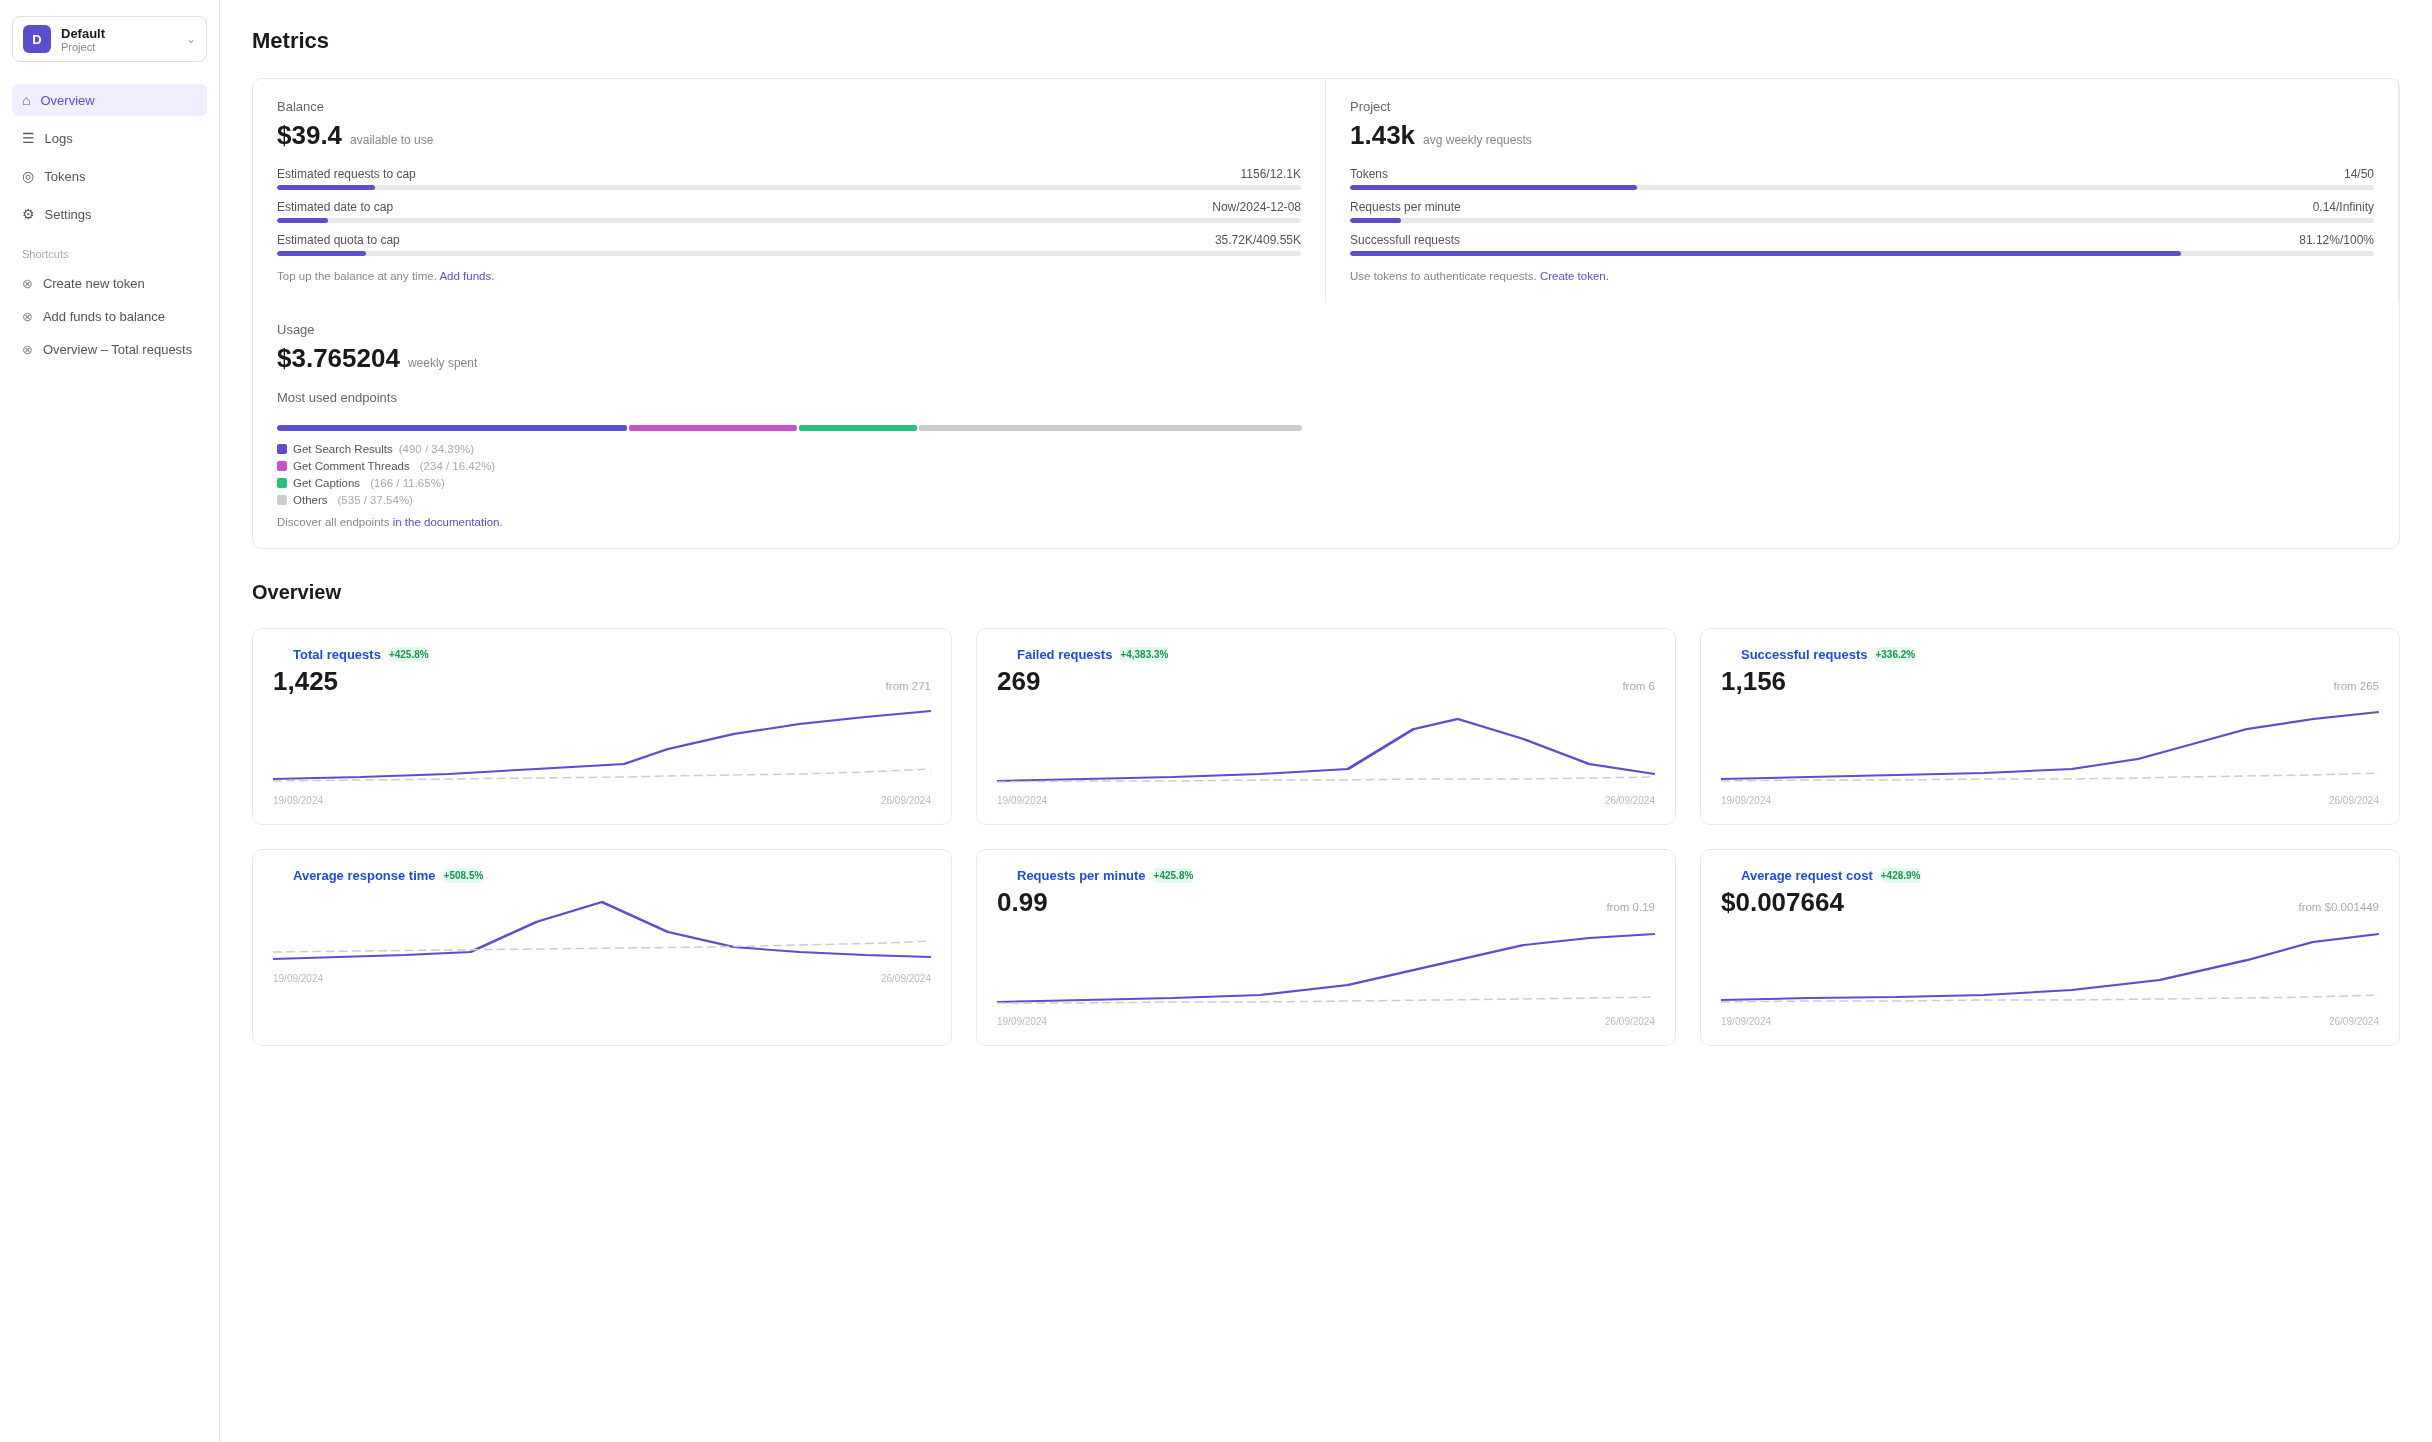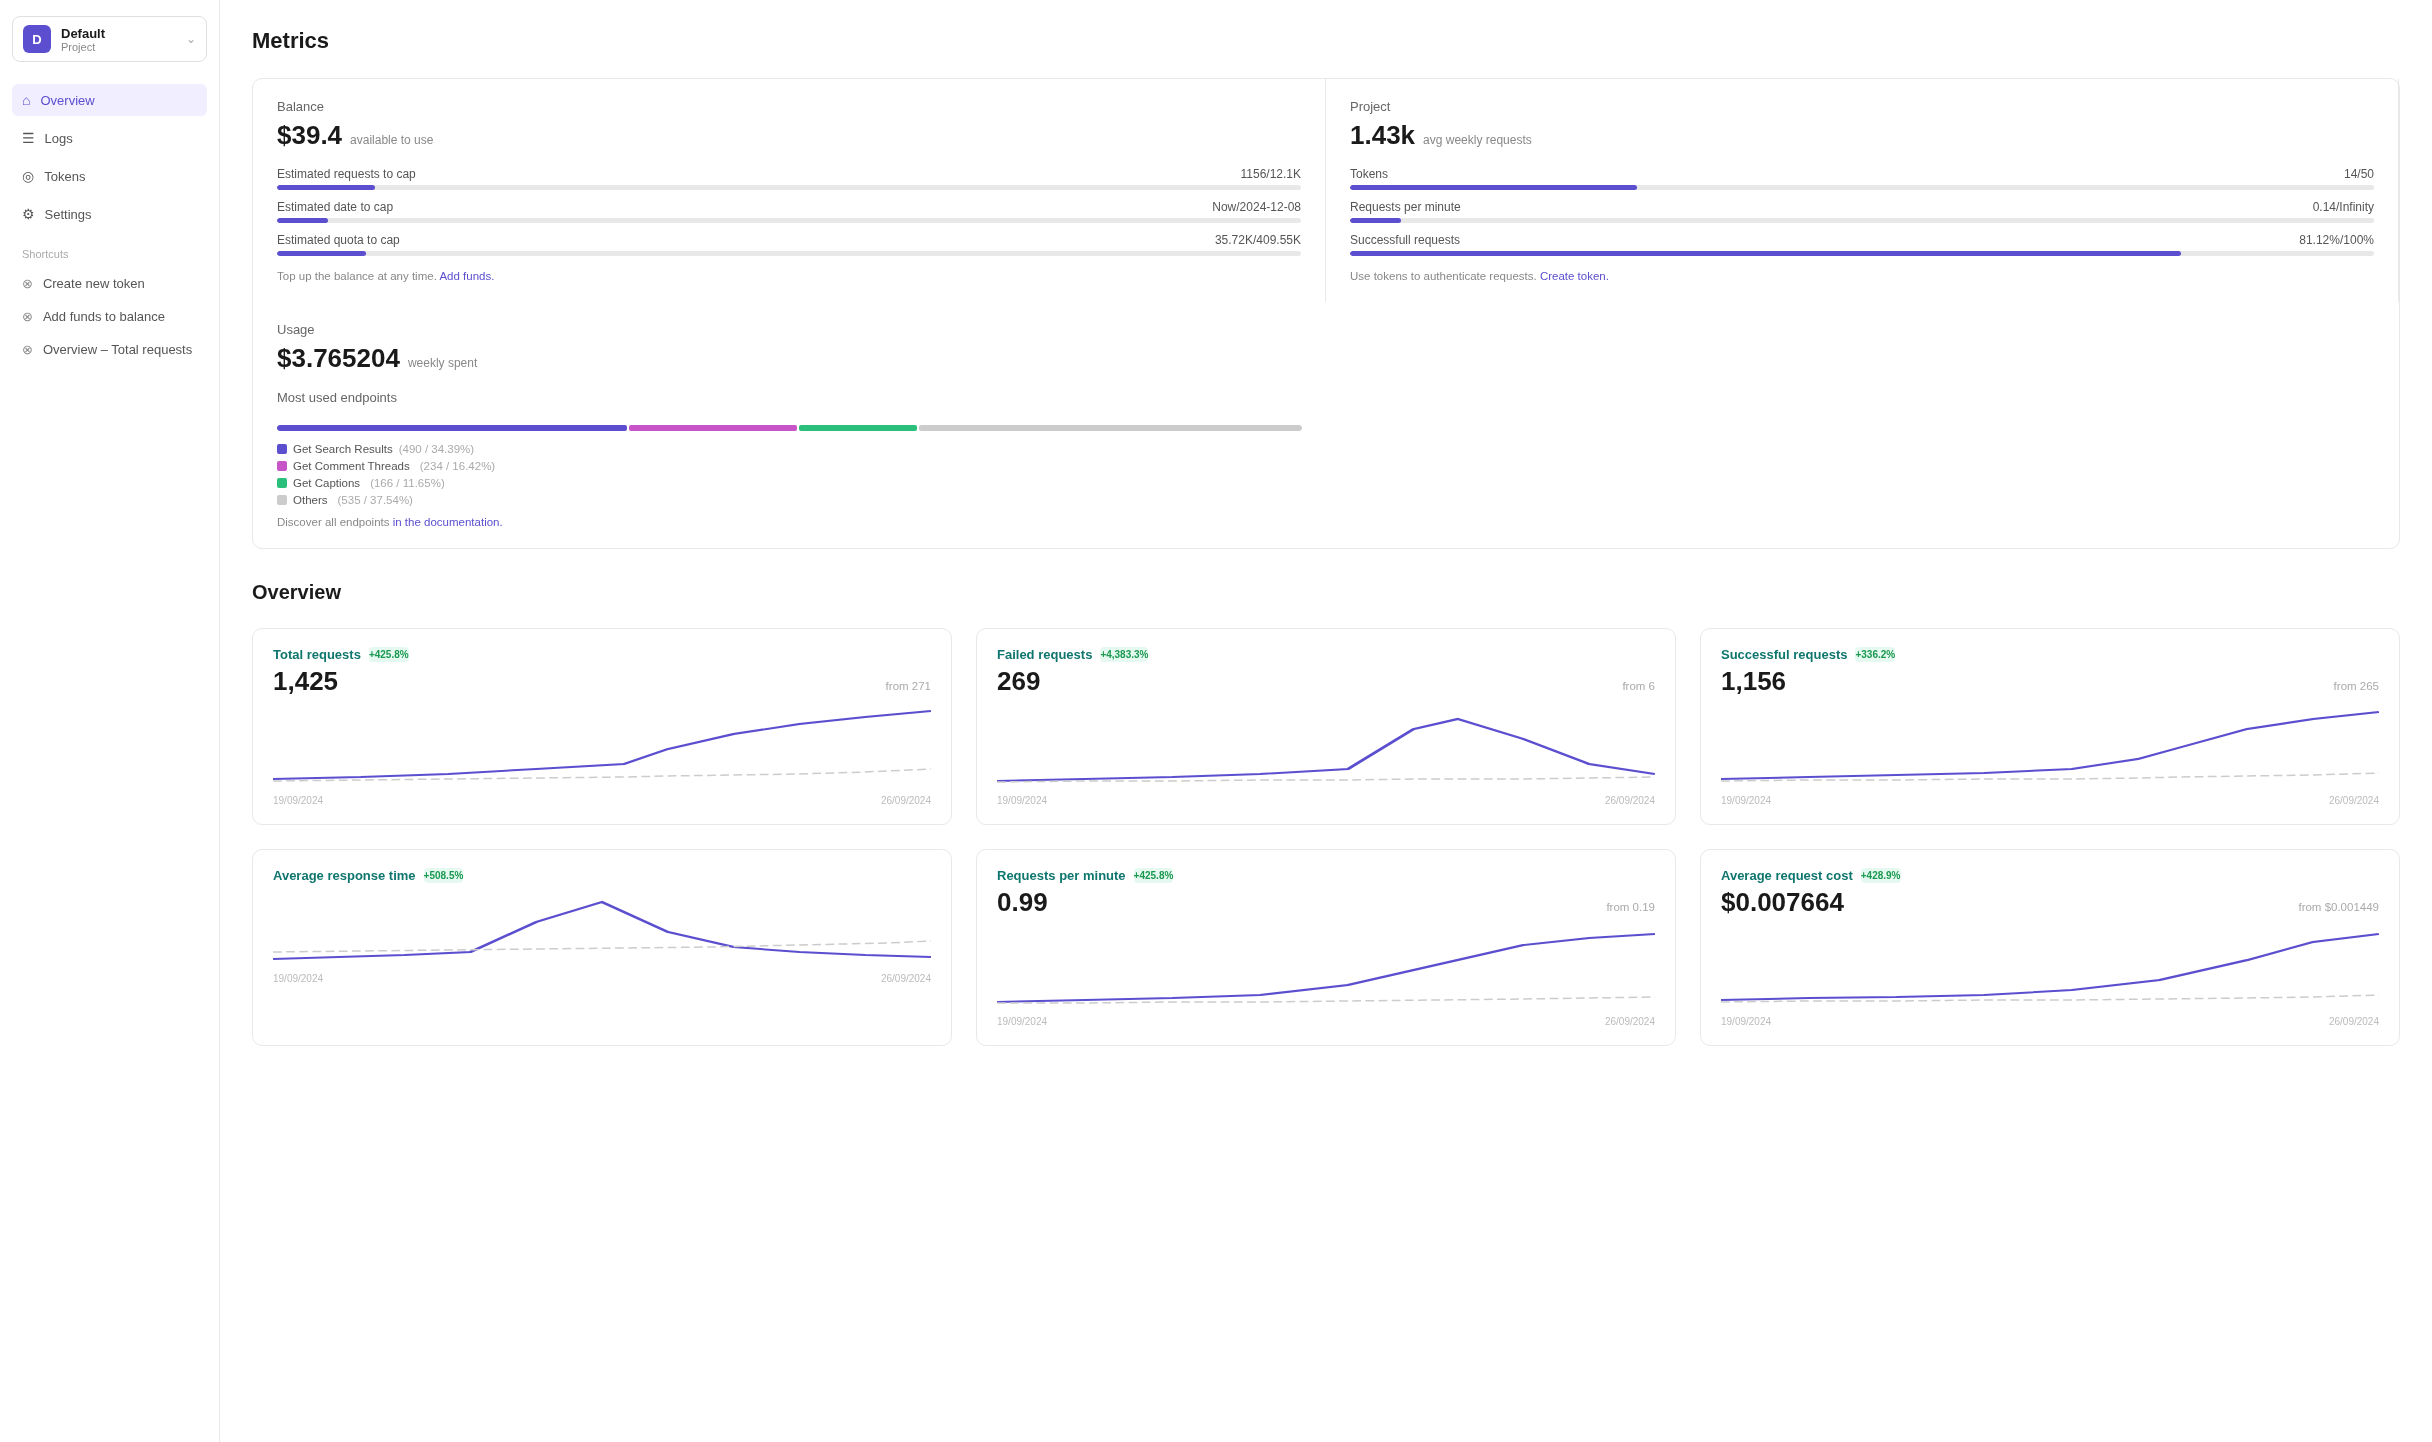--- a/index.html
+++ b/index.html
@@ -49,21 +49,21 @@
     .endpoint-list { display: flex; flex-direction: column; gap: 5px; }
     .endpoint-item { display: flex; align-items: center; gap: 6px; font-size: 11.5px; color: #555; }
     .endpoint-dot { width: 10px; height: 10px; border-radius: 2px; flex-shrink: 0; }
 
     
     .section-title { font-size: 20px; font-weight: 700; margin-bottom: 24px; }
     .charts-grid { display: grid; grid-template-columns: 1fr 1fr 1fr; gap: 24px; margin-bottom: 24px; }
 
     .chart-card { border: 1px solid #e8e8e8; border-radius: 10px; padding: 18px 20px; }
     .chart-header { display: flex; align-items: center; gap: 8px; margin-bottom: 4px; }
-    .chart-title { font-size: 13px; font-weight: 600; color: #0f766e; }
+    .chart-title { font-size: 13px; font-weight: 600; color: #1d4ed8; margin-left: 20px; }
     .badge { font-size: 10px; font-weight: 600; padding: 2px 0; border-radius: 4px; background: #e6f9f0; color: #1a9950; }
     .chart-value-row { display: flex; justify-content: space-between; align-items: baseline; margin-bottom: 12px; }
     .chart-value { font-size: 26px; font-weight: 700; }
     .chart-from { font-size: 11.5px; color: #aaa; }
     .chart-area { height: 80px; position: relative; }
     .chart-dates { display: flex; justify-content: space-between; font-size: 10px; color: #bbb; margin-top: 6px; }
 
     svg.sparkline { width: 100%; height: 80px; }
   </style>
 </head>

